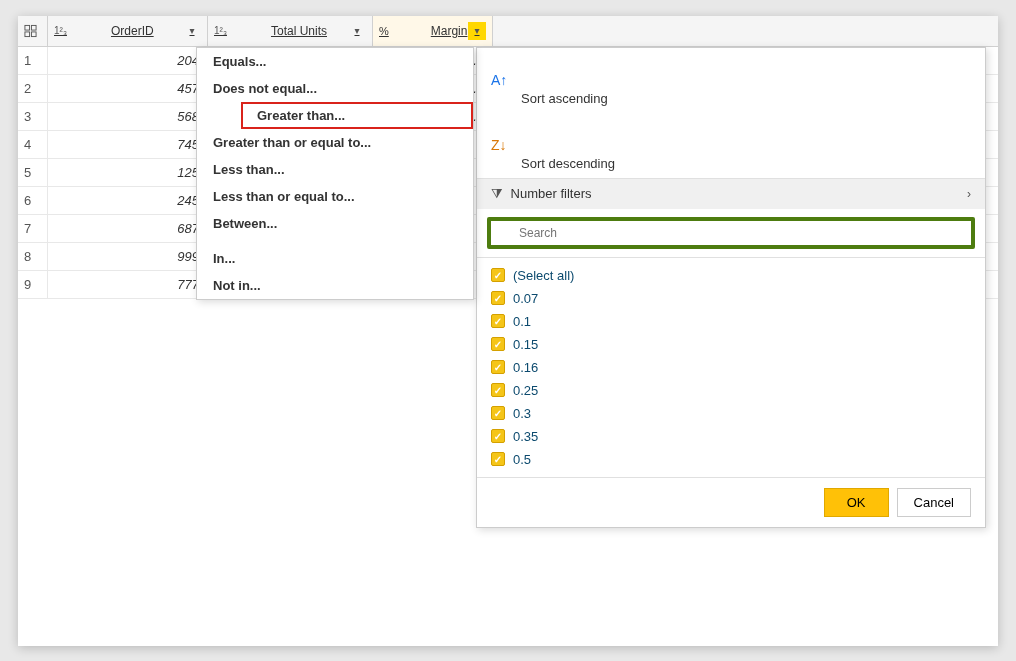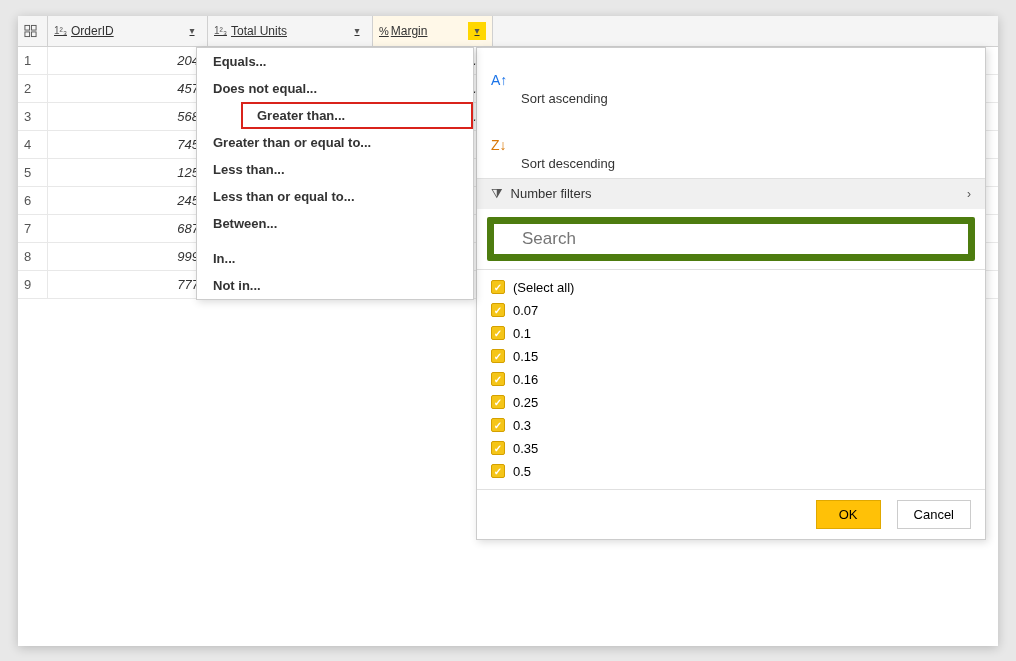--- a/index.html
+++ b/index.html
@@ -62,20 +62,21 @@
 
     .col-header-icon {
       margin-right: 4px;
       font-size: 11px;
       color: #555;
     }
 
     .col-header-label {
       flex: 1;
       font-size: 12px;
+      margin-left: 40px;
     }
 
     .dropdown-arrow {
       width: 18px;
       height: 18px;
       display: flex;
       align-items: center;
       justify-content: center;
       cursor: pointer;
       color: #555;
@@ -211,24 +212,24 @@
       color: #555;
     }
 
     .filter-search-box {
       padding: 8px 10px;
       border-bottom: 1px solid #e0e0e0;
     }
 
     .filter-search-input {
       width: 100%;
-      border: 7px solid #4d7c0f;
+      border: 4px solid #4d7c0f;
       border-radius: 2px;
       padding: 5px 8px 5px 28px;
-      font-size: 17px;
+      font-size: 12px;
       outline: none;
       background: white;
       position: relative;
     }
 
     .search-wrapper {
       position: relative;
     }
 
     .search-icon-inner {
@@ -246,21 +247,21 @@
       max-height: 300px;
       overflow-y: auto;
     }
 
     .filter-list-item {
       display: flex;
       align-items: center;
       padding: 4px 14px;
       cursor: pointer;
       font-size: 13px;
-      color: #000000;
+      color: #0c4a6e;
     }
 
     .checkbox-yellow {
       width: 14px;
       height: 14px;
       background: #f5c518;
       border: 1px solid #d4a000;
       border-radius: 2px;
       margin-right: 8px;
       display: flex;
@@ -274,21 +275,21 @@
       font-size: 10px;
       color: white;
       font-weight: bold;
     }
 
     .filter-footer {
       display: flex;
       justify-content: flex-end;
       padding: 10px 14px;
       border-top: 1px solid #e0e0e0;
-      gap: 16px;
+      gap: 8px;
     }
 
     .btn-ok {
       background: #ffc107;
       border: 1px solid #e0a800;
       padding: 6px 22px;
       font-size: 13px;
       cursor: pointer;
       font-weight: 500;
     }

